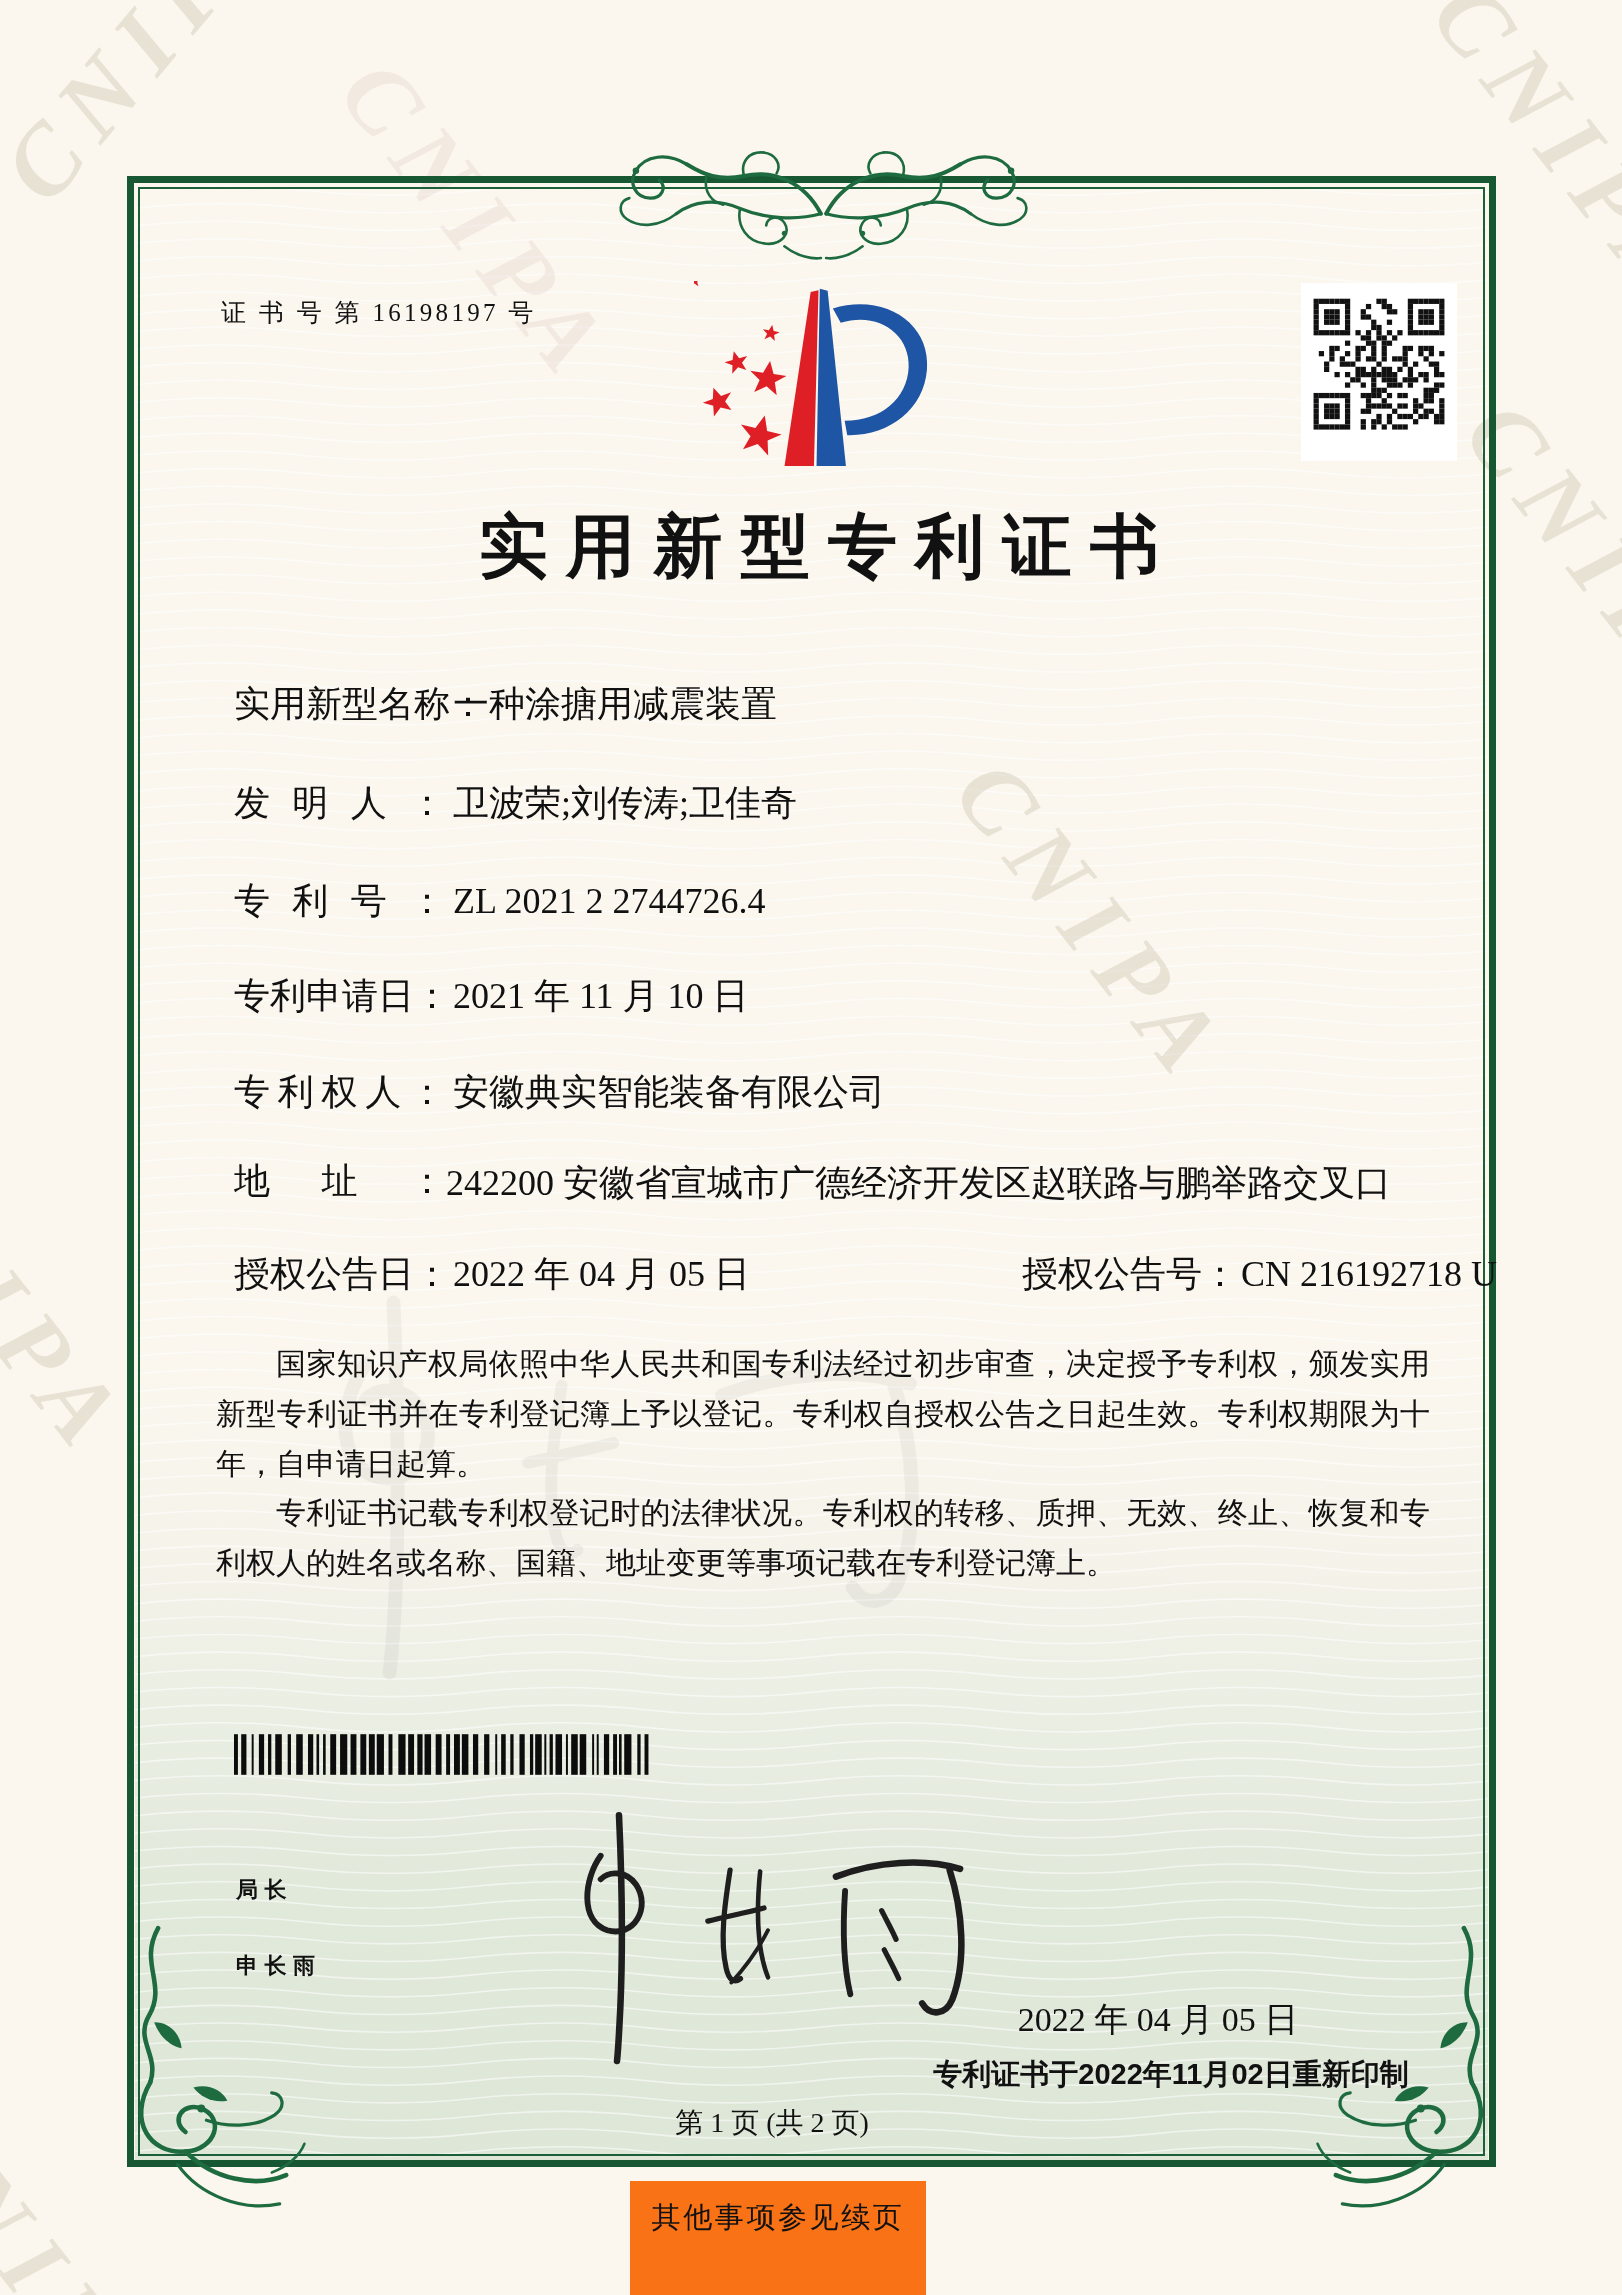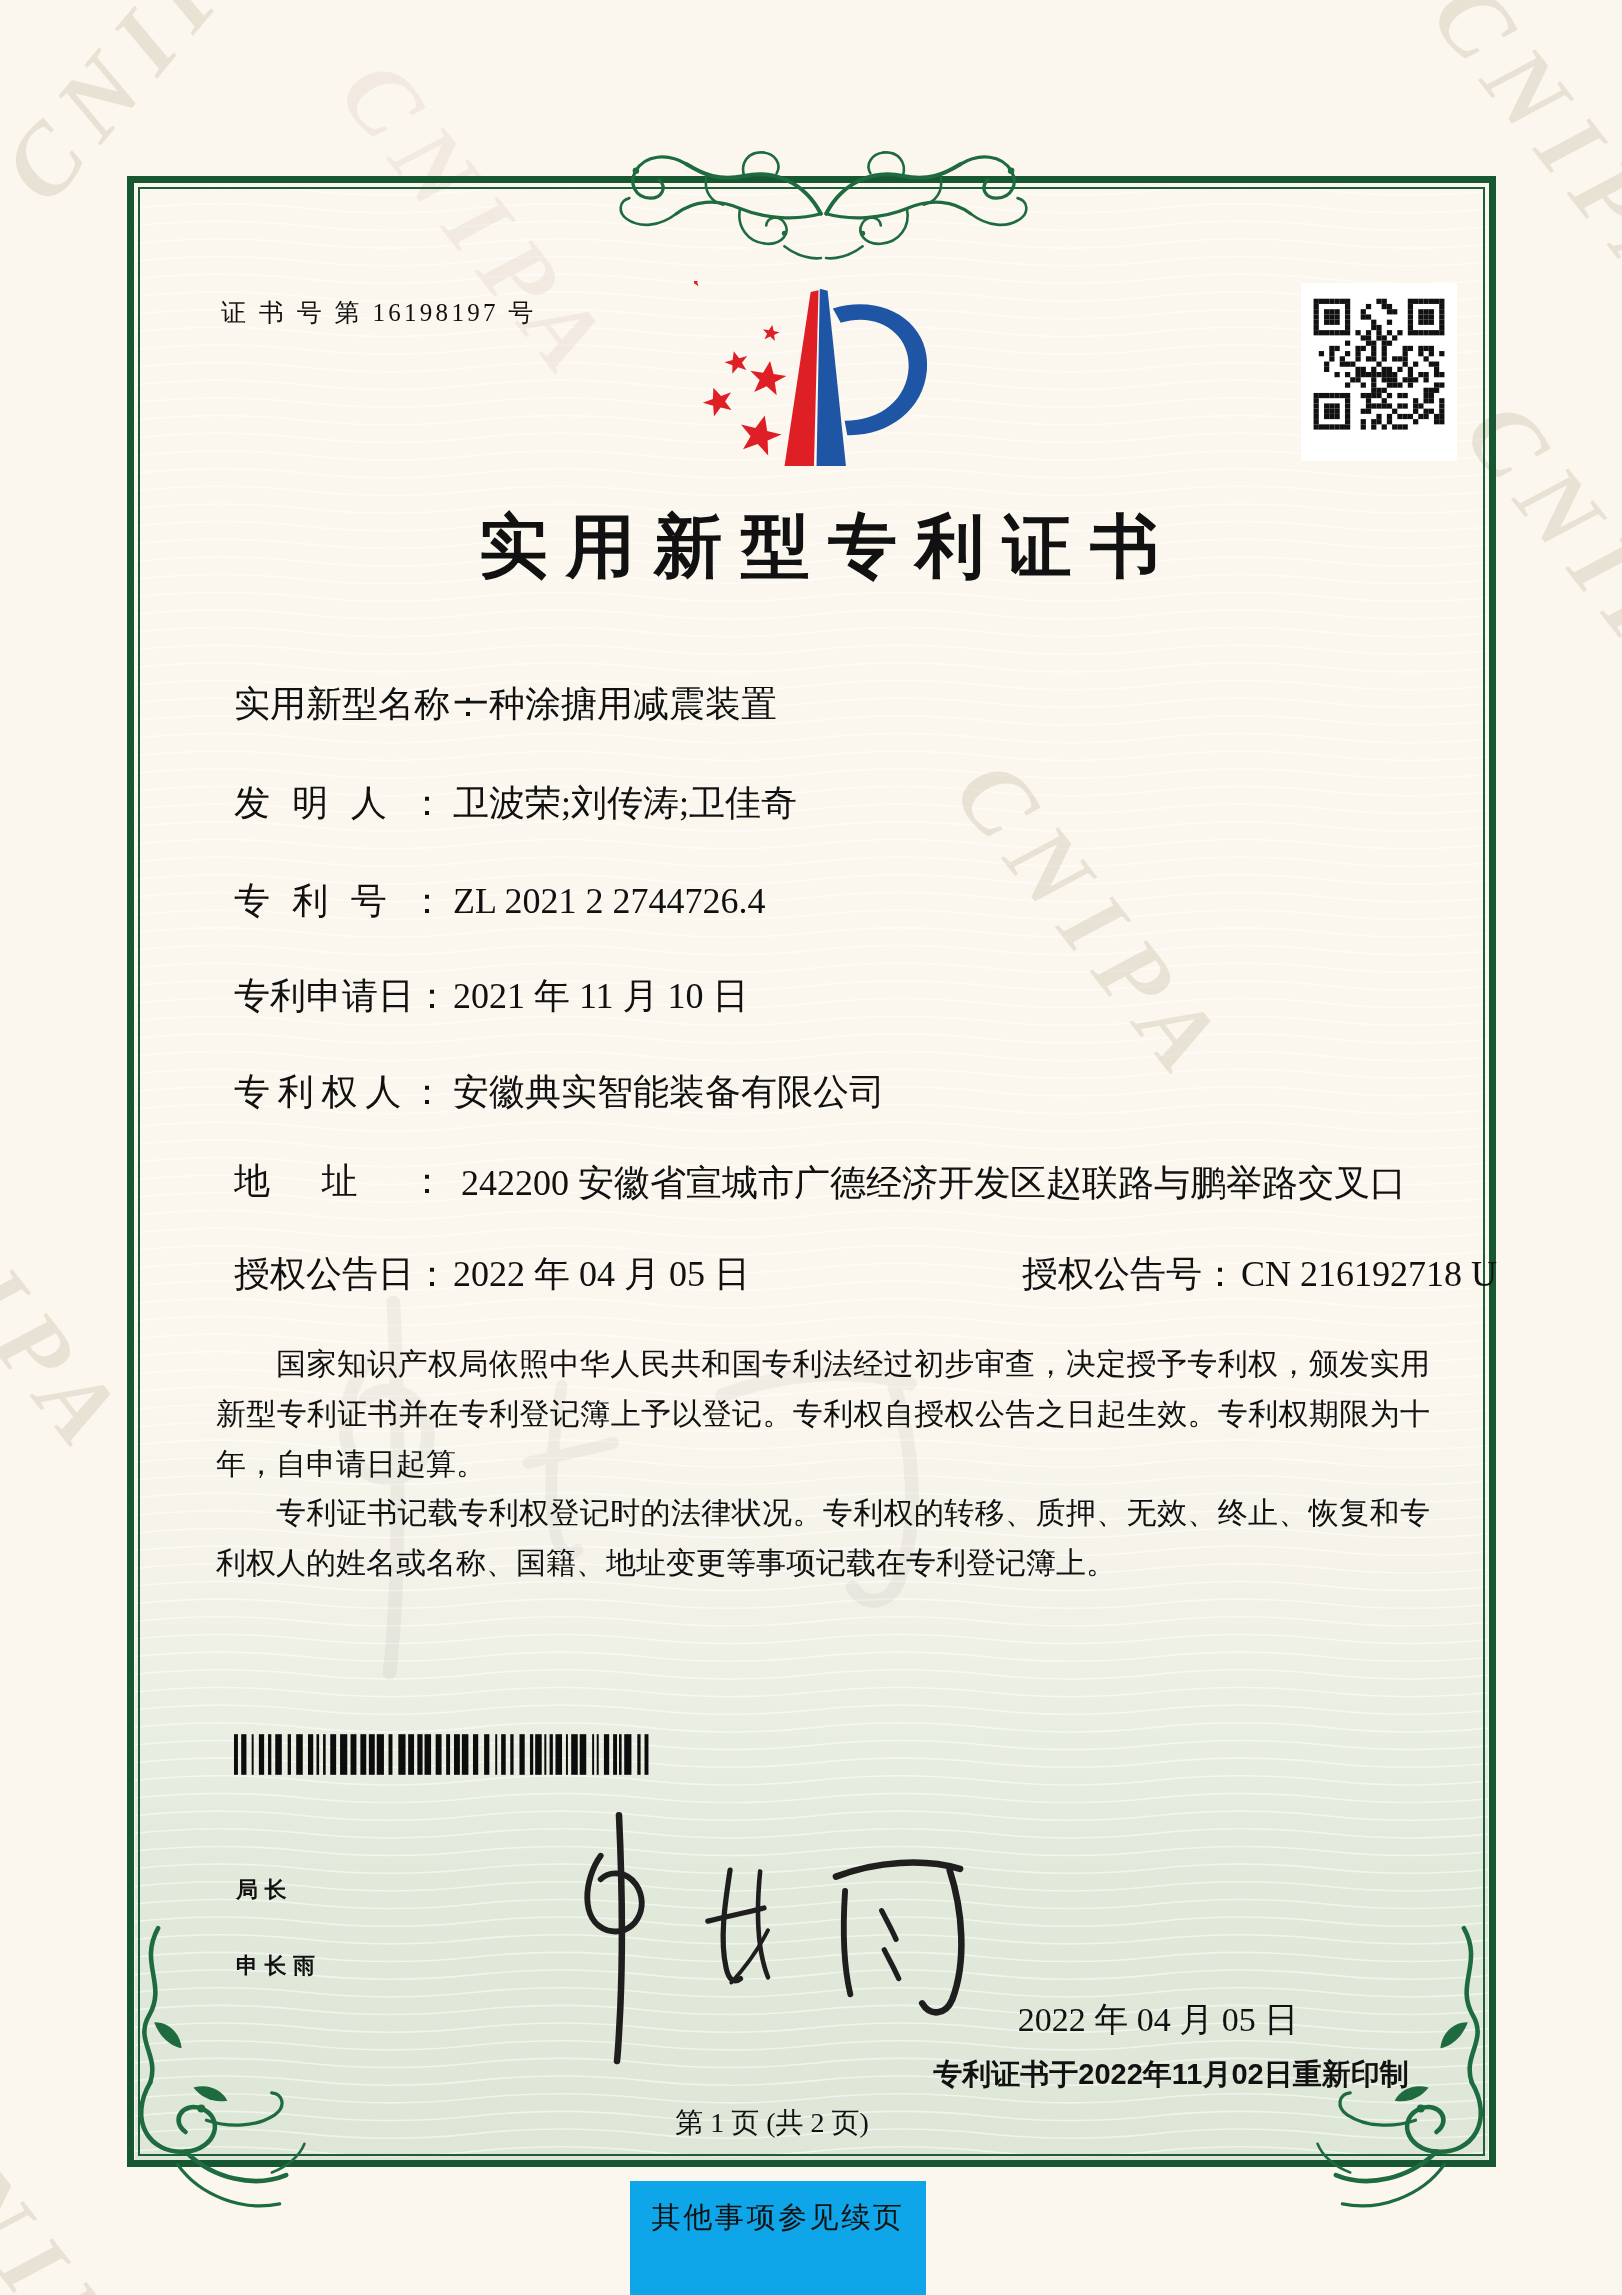--- a/index.html
+++ b/index.html
@@ -20,32 +20,32 @@
     border:7.9px solid #175833;box-sizing:border-box;}
   .frame-inner{position:absolute;left:138px;top:187px;width:1347px;height:1969px;
     border:2px solid #1b5e37;box-sizing:border-box;}
   .abs{position:absolute;}
   .cert-no{left:221px;top:296px;font-size:25px;letter-spacing:3.3px;white-space:nowrap;}
   .title{left:0;right:0;top:501px;text-align:center;font-size:69px;font-weight:bold;
     letter-spacing:18.3px;padding-left:33px;white-space:nowrap;}
   .row{left:234px;font-size:36px;line-height:1;white-space:nowrap;}
   .flabel{display:inline-block;width:211px;text-align:justify;text-align-last:justify;vertical-align:top;}
   .fval{margin-left:7.9px;}
-  .fval-wrap{display:inline-block;margin-left:16px;width:1001px;white-space:normal;
+  .fval-wrap{display:inline-block;margin-left:1px;width:1001px;white-space:normal;
     line-height:41px;word-break:break-all;vertical-align:top;}
   .grant2{position:absolute;left:788px;top:0;}
   .body-p{left:216px;width:1214px;font-size:30px;line-height:50px;text-align:justify;
     text-indent:60px;word-break:break-all;}
   .signer{left:236px;font-size:22px;font-weight:bold;letter-spacing:6.5px;
     font-family:"Liberation Sans","DejaVu Sans",sans-serif;}
   .issue-date{left:955px;width:406px;top:1997px;text-align:center;font-size:34px;white-space:nowrap;}
   .reprint{left:929px;width:484px;top:2055px;text-align:center;font-size:29px;font-weight:bold;
     font-family:"Liberation Sans","DejaVu Sans",sans-serif;white-space:nowrap;}
   .pageinfo{left:589px;width:366px;top:2104px;text-align:center;font-size:28px;white-space:nowrap;}
-  .foot-box{left:630px;top:2181px;width:296px;height:115px;background:#0ea5e9;}
+  .foot-box{left:630px;top:2181px;width:296px;height:115px;background:#f97316;}
   .foot-note{position:absolute;left:0;width:100%;top:17px;text-align:center;font-size:29px;
     letter-spacing:2.6px;color:#111;}
   .qr-box{left:1301px;top:283px;width:156px;height:178px;background:#ffffff;}
   
   .wm{position:absolute;font-family:"Liberation Serif","DejaVu Serif",serif;font-weight:bold;
     font-style:italic;font-size:98px;letter-spacing:17px;color:rgba(184,171,146,0.28);
     transform:rotate(52deg);transform-origin:0 0;white-space:nowrap;pointer-events:none;}
   .wm-up{transform:rotate(-50deg);}
   .wm-pink{color:rgba(208,182,176,0.20);}
   svg{display:block;}

